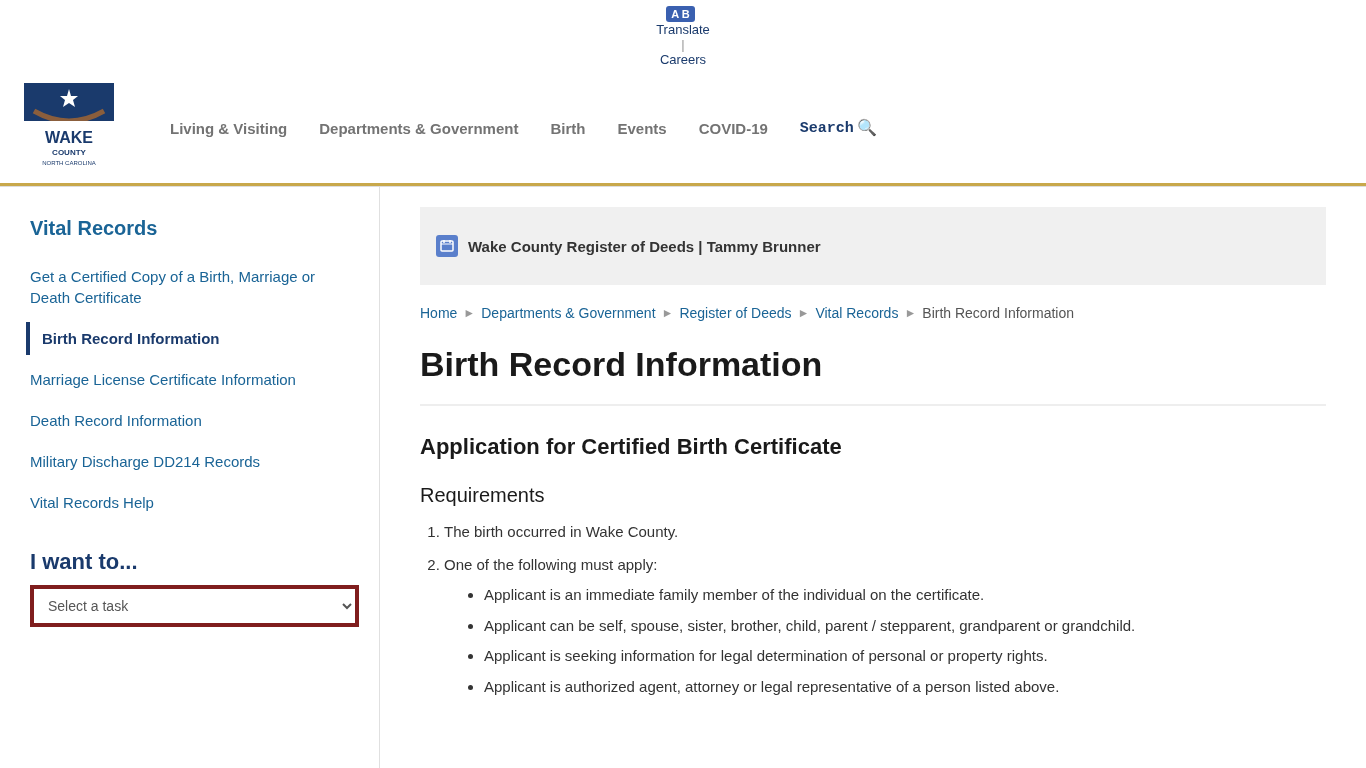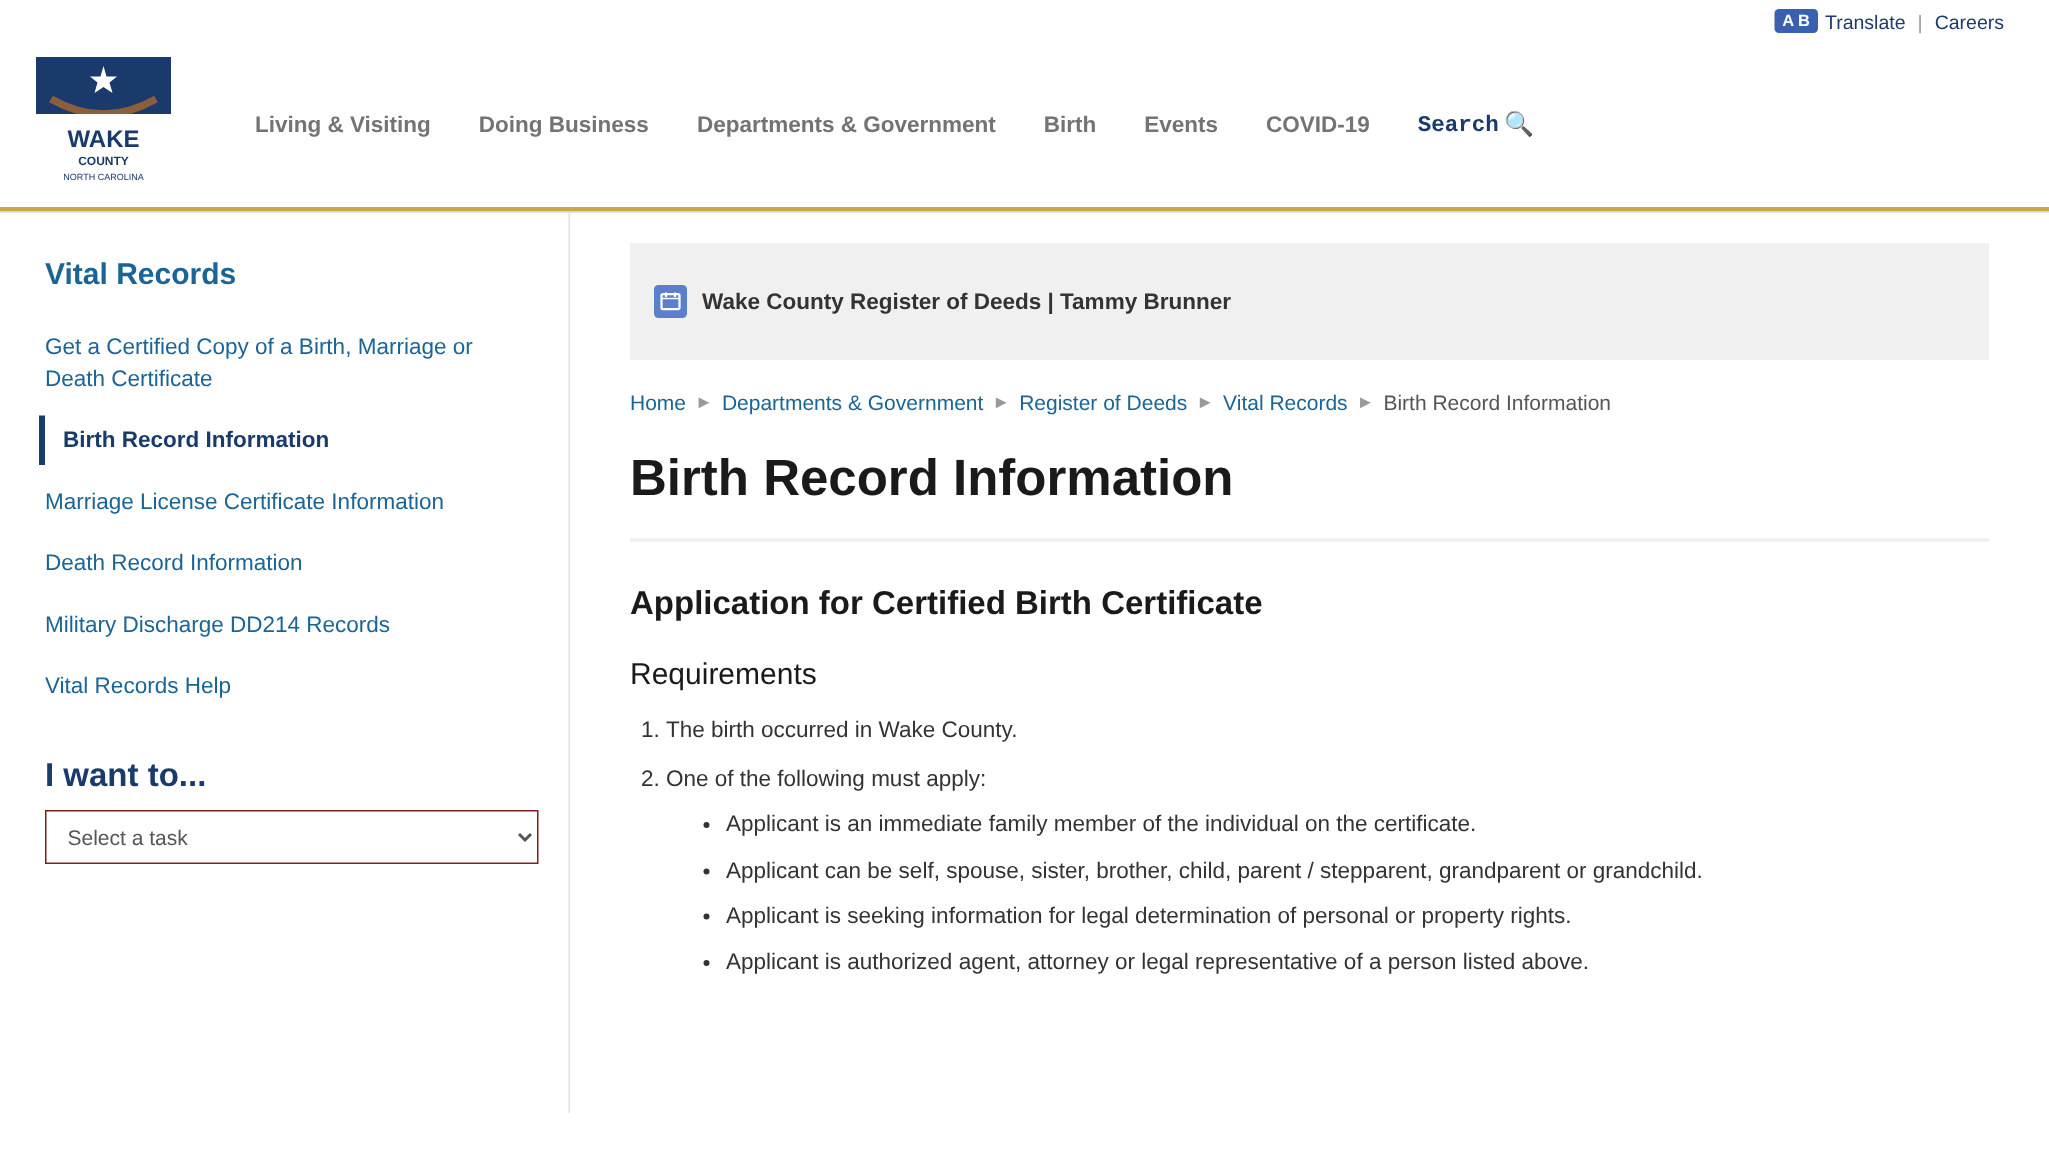--- a/index.html
+++ b/index.html
@@ -6,20 +6,21 @@
     body { font-family: Arial, sans-serif; font-size: 16px; color: #333; background: #fff; }
 
     
     .utility-bar {
       display: flex;
       justify-content: flex-end;
       align-items: center;
       padding: 6px 30px;
       font-size: 13px;
       background: #fff;
+      flex-direction: column;
     }
     .utility-bar a { color: #1a3a6c; text-decoration: none; }
     .utility-bar .separator { margin: 0 8px; color: #999; }
     .translate-icon {
       display: inline-block;
       background: #3a60b0;
       color: #fff;
       font-size: 11px;
       font-weight: bold;
       padding: 2px 5px;
@@ -124,21 +125,21 @@
     }
     .i-want-title {
       font-size: 22px;
       font-weight: bold;
       color: #1a3a6c;
       margin-bottom: 10px;
     }
     .i-want-select {
       width: 100%;
       padding: 8px 10px;
-      border: 1px solid #7f1d1d;
+      border: 4px solid #7f1d1d;
       font-size: 14px;
       color: #555;
       background: #fff;
       cursor: pointer;
     }
 
     
     .content-area {
       flex: 1;
       padding: 20px 40px 40px 40px;
@@ -261,21 +262,20 @@
 
         <rect x="0" y="38" width="90" height="30" fill="white"></rect>
         <text x="45" y="60" text-anchor="middle" font-size="16" font-weight="900" fill="#1a3a6c" font-family="Arial">WAKE</text>
         <text x="45" y="72" text-anchor="middle" font-size="8" font-weight="bold" fill="#1a3a6c" font-family="Arial">COUNTY</text>
         <text x="45" y="82" text-anchor="middle" font-size="6" fill="#1a3a6c" font-family="Arial">NORTH CAROLINA</text>
       </svg>
     </div>
   </div>
   <nav class="nav-menu">
     <div class="nav-item">Living &amp; Visiting</div>
-    <div class="nav-item">Doing Business</div>
     <div class="nav-item">Departments &amp; Government</div>
     <div class="nav-item">Birth</div>
     <div class="nav-item">Events</div>
     <div class="nav-item">COVID-19</div>
     <div class="nav-search">
       <span>Search</span>
       <span class="search-icon-nav">🔍</span>
     </div>
   </nav>
 </header>

